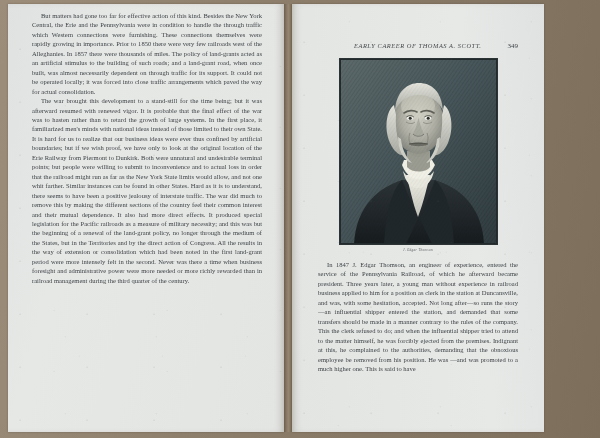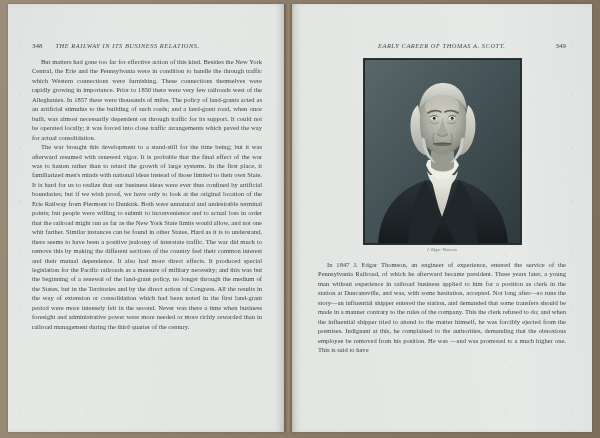--- a/index.html
+++ b/index.html
@@ -32,21 +32,21 @@
   .page.left {
     left: 8px;
     width: 276px;
     background:
       linear-gradient(105deg, #dfe2e1 0%, #e6e8e6 30%, #e3e5e3 100%);
     box-shadow: inset -6px 0 10px -6px rgba(90,75,58,0.45),
                 0 0 2px rgba(60,50,40,0.35);
   }
   .page.right {
     left: 292px;
-    width: 300px;
+    width: 252px;
     background:
       linear-gradient(265deg, #dfe2e1 0%, #e7e9e7 30%, #e3e5e3 100%);
     box-shadow: inset 6px 0 10px -6px rgba(90,75,58,0.45),
                 0 0 2px rgba(60,50,40,0.35);
   }
 
   
   .gutter {
     position: absolute;
     left: 284px;
@@ -161,24 +161,20 @@
   }
 </style>
 </head>
 <body>
 
 <div class="scan">
 
   <div class="page left">
     <div class="inner">
 
-      <div class="runhead">
-        <span class="folio">348</span>
-        <span class="title">THE RAILWAY IN ITS BUSINESS RELATIONS.</span>
-      </div>
 
       <div class="col">
         <p>But matters had gone too far for effective action of this kind. Besides the New York Central, the Erie and the Pennsylvania were in condition to handle the through traffic which Western connections were furnishing. These connections themselves were rapidly growing in importance. Prior to 1850 there were very few railroads west of the Alleghanies. In 1857 there were thousands of miles. The policy of land-grants acted as an artificial stimulus to the building of such roads; and a land-grant road, when once built, was almost necessarily dependent on through traffic for its support. It could not be operated locally; it was forced into close traffic arrangements which paved the way for actual consolidation.</p>
         <p>The war brought this development to a stand-still for the time being; but it was afterward resumed with renewed vigor. It is probable that the final effect of the war was to hasten rather than to retard the growth of large systems. In the first place, it familiarized men's minds with national ideas instead of those limited to their own State. It is hard for us to realize that our business ideas were ever thus confined by artificial boundaries; but if we wish proof, we have only to look at the original location of the Erie Railway from Piermont to Dunkirk. Both were unnatural and undesirable terminal points; but people were willing to submit to inconvenience and to actual loss in order that the railroad might run as far as the New York State limits would allow, and not one whit farther. Similar instances can be found in other States. Hard as it is to understand, there seems to have been a positive jealousy of interstate traffic. The war did much to remove this by making the different sections of the country feel their common interest and their mutual dependence. It also had more direct effects. It produced special legislation for the Pacific railroads as a measure of military necessity; and this was but the beginning of a renewal of the land-grant policy, no longer through the medium of the States, but in the Territories and by the direct action of Congress. All the results in the way of extension or consolidation which had been noted in the first land-grant period were more intensely felt in the second. Never was there a time when business foresight and administrative power were more needed or more richly rewarded than in railroad management during the third quarter of the century.</p>
       </div>
 
       <div class="speckle"></div>
     </div>
   </div>
 

